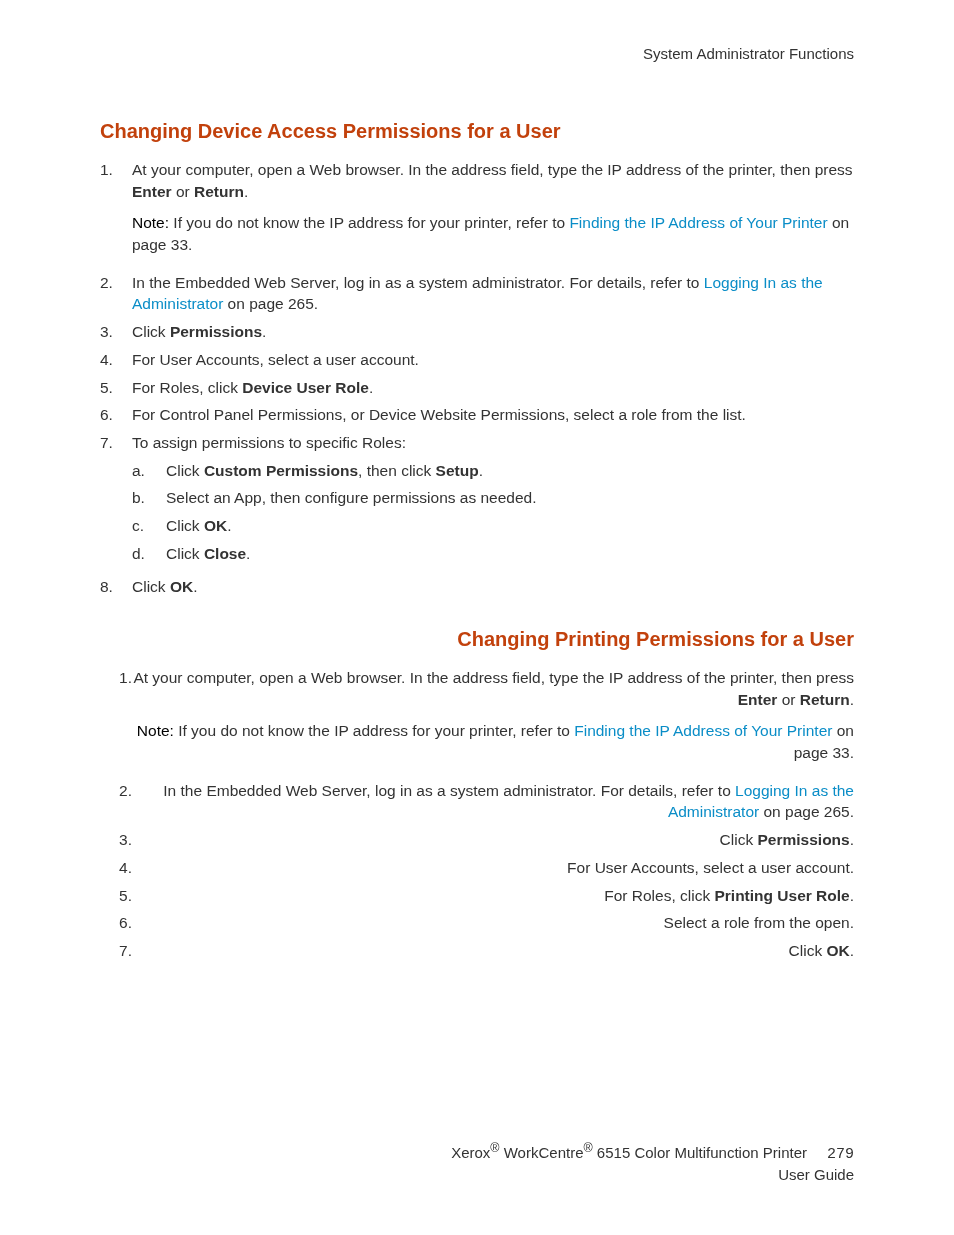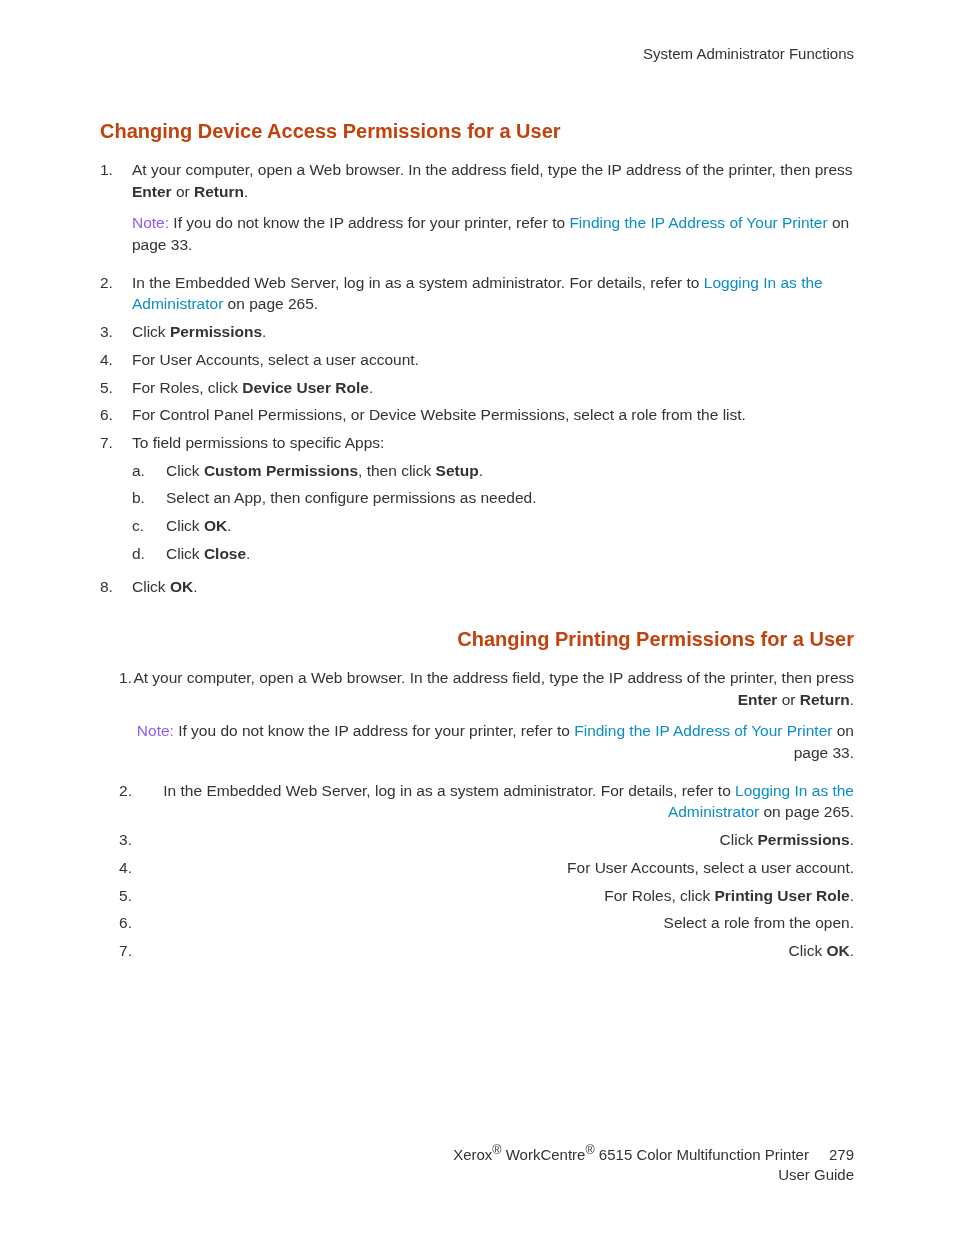--- a/index.html
+++ b/index.html
@@ -66,21 +66,21 @@
     .sublist-marker {
       min-width: 34px;
     }
     .note-block {
       margin-top: 10px;
       margin-bottom: 10px;
       font-size: 15.5px;
       line-height: 1.4;
     }
     .note-label {
-      color: #8b5cf6;
+      color: #000000;
     }
     .link {
       color: #0a8dc7;
       text-decoration: none;
     }
     .bold {
       font-weight: bold;
     }
     .section-gap {
       margin-top: 30px;
@@ -93,20 +93,21 @@
       text-align: right;
       font-size: 15px;
       line-height: 1.35;
       color: #333333;
     }
     .footer-line1 {
       white-space: nowrap;
     }
     .page-num {
       margin-left: 20px;
+      font-family: Liberation Mono, monospace;
     }
   </style>
 </head>
 <body>
 
 <div class="page">
   <div class="header-text">System Administrator Functions</div>
 
   <div>
     <h2 class="section-heading">Changing Device Access Permissions for a User</h2>
@@ -142,21 +143,21 @@
           <span>For Roles, click </span><span class="bold">Device User Role</span><span>.</span>
         </div>
       </li>
       <li class="list-item">
         <span class="list-marker">6.</span>
         <div class="list-content">For Control Panel Permissions, or Device Website Permissions, select a role from the list.</div>
       </li>
       <li class="list-item">
         <span class="list-marker">7.</span>
         <div class="list-content">
-          <span>To field permissions to specific Apps:</span>
+          <span>To assign permissions to specific Roles:</span>
           <ol class="sublist">
             <li class="sublist-item">
               <span class="sublist-marker">a.</span>
               <div>
                 <span>Click </span><span class="bold">Custom Permissions</span><span>, then click </span><span class="bold">Setup</span><span>.</span>
               </div>
             </li>
             <li class="sublist-item">
               <span class="sublist-marker">b.</span>
               <div>Select an App, then configure permissions as needed.</div>

